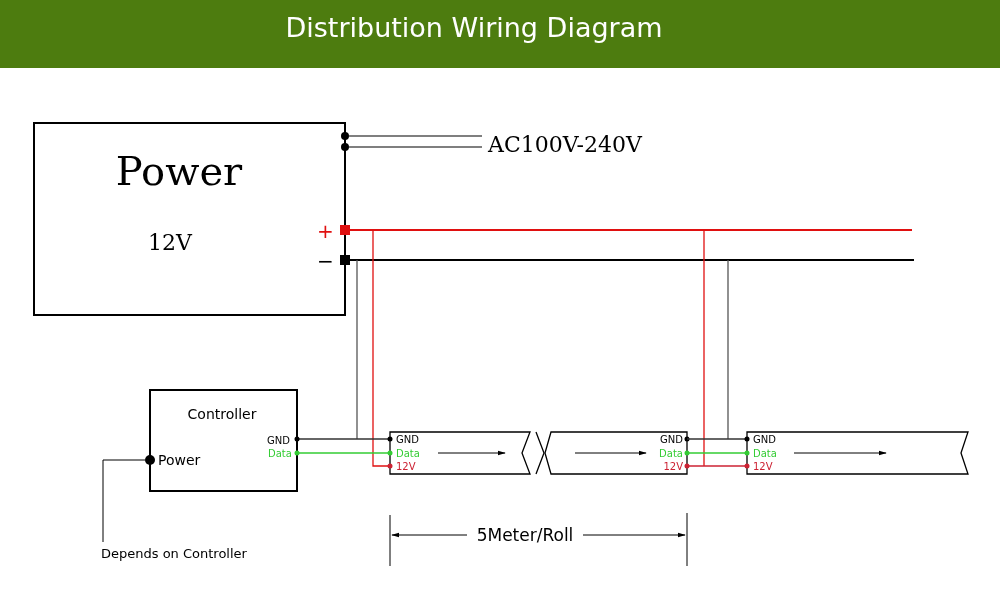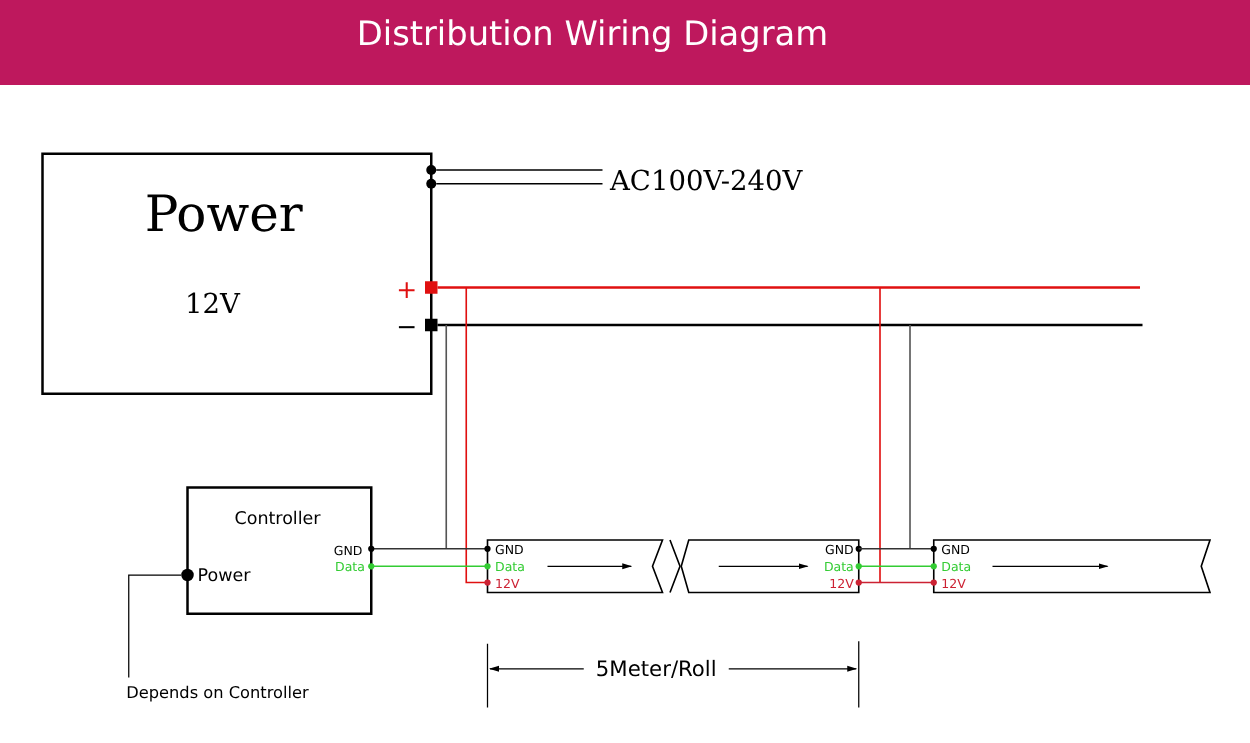--- a/index.html
+++ b/index.html
@@ -1,17 +1,17 @@
 <!DOCTYPE html>
 <html><head>
 <meta charset="utf-8">
 <style>
   html,body{margin:0;padding:0;background:#fff;}
   body{width:1000px;height:594px;position:relative;overflow:hidden;font-family:"DejaVu Sans",sans-serif;}
-  .header{position:absolute;left:0;top:0;width:1000px;height:68px;background:#be185d;}
+  .header{position:absolute;left:0;top:0;width:1000px;height:68px;background:#4d7c0f;}
   .header-title{position:absolute;left:0;top:12px;width:948px;text-align:center;color:#fff;font-family:"DejaVu Sans",sans-serif;font-size:27px;}
   svg{position:absolute;left:0;top:0;}
   .serif{font-family:"DejaVu Serif","Liberation Serif",serif;}
   .sans{font-family:"DejaVu Sans","Liberation Sans",sans-serif;}
 </style>
 </head>
 <body>
 
 <div class="header">
   <div class="header-title">Distribution Wiring Diagram</div>

